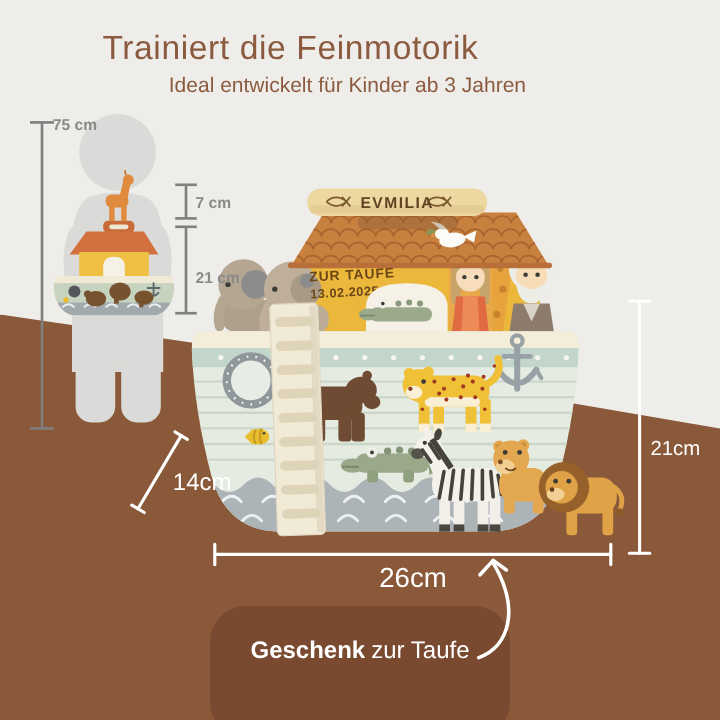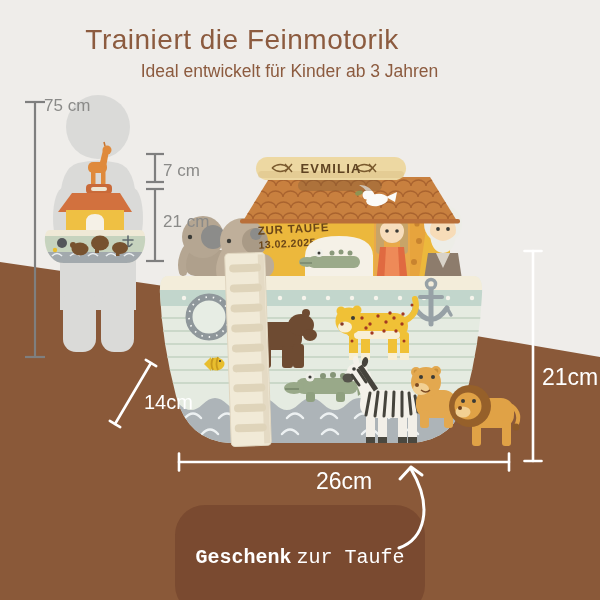--- a/index.html
+++ b/index.html
@@ -5,27 +5,27 @@
   html,body{margin:0;padding:0;}
   .canvas{position:relative;width:600px;height:600px;overflow:hidden;
           background:#EFEDEA;font-family:"Liberation Sans",sans-serif;}
   .brown-bg{position:absolute;inset:0;background:#8A5939;
             clip-path:polygon(0 262px,300px 306px,600px 357px,600px 600px,0 600px);}
   .abs{position:absolute;}
   .title{width:484px;text-align:center;top:24px;left:0;font-size:28px;
          color:#8C5B3F;letter-spacing:.5px;z-index:4;}
   .subtitle{width:579px;text-align:center;top:61px;left:0;font-size:17.5px;
             color:#8C5B3F;z-index:4;}
-  .ruler-label{color:#8A8A88;font-size:17px;font-weight:normal;z-index:4;}
+  .ruler-label{color:#8A8A88;font-size:13px;font-weight:bold;z-index:4;}
   .measure-label{color:#fff;z-index:4;}
   .pill{left:175px;top:505px;width:250px;height:110px;background:#7A4A30;
         border-radius:30px;z-index:1;text-align:center;padding-top:19px;
         box-sizing:border-box;color:#fff;}
   .pill .l1{font-size:20px;font-weight:bold;}
-  .pill .l2{font-size:20px;margin-top:22px;font-family:Liberation Mono, monospace;}
+  .pill .l2{font-size:20px;margin-top:7px;}
   .pill .l2 .b{font-weight:bold;}
   .pill .l2 .r{font-weight:normal;margin-left:5px;}
   svg.scene{position:absolute;inset:0;z-index:2;pointer-events:none;}
 </style>
 </head>
 <body>
 
 <div class="canvas">
   <div class="brown-bg"></div>
 
@@ -431,18 +431,18 @@
         <path d="M411,467 L400,479 M411,467 L422,475"></path>
       </g>
     </g>
   </svg>
 
   <div class="abs title">Trainiert die Feinmotorik</div>
   <div class="abs subtitle">Ideal entwickelt für Kinder ab 3 Jahren</div>
 
   <div class="abs ruler-label" style="left:44px;top:96px;">75 cm</div>
   <div class="abs ruler-label" style="left:163px;top:161px;text-align:center;">7 cm</div>
-  <div class="abs ruler-label" style="left:163px;top:212px;">21 cm</div>
+  <div class="abs ruler-label" style="left:163px;top:224px;">21 cm</div>
 
   <div class="abs measure-label" style="left:144px;top:391px;font-size:20px;">14cm</div>
-  <div class="abs measure-label" style="left:542px;top:364px;font-size:23px;">21cm</div>
+  <div class="abs measure-label" style="left:542px;top:364px;font-size:17px;">21cm</div>
   <div class="abs measure-label" style="left:316px;top:468px;font-size:23px;">26cm</div>
 </div>
 
 </body></html>

